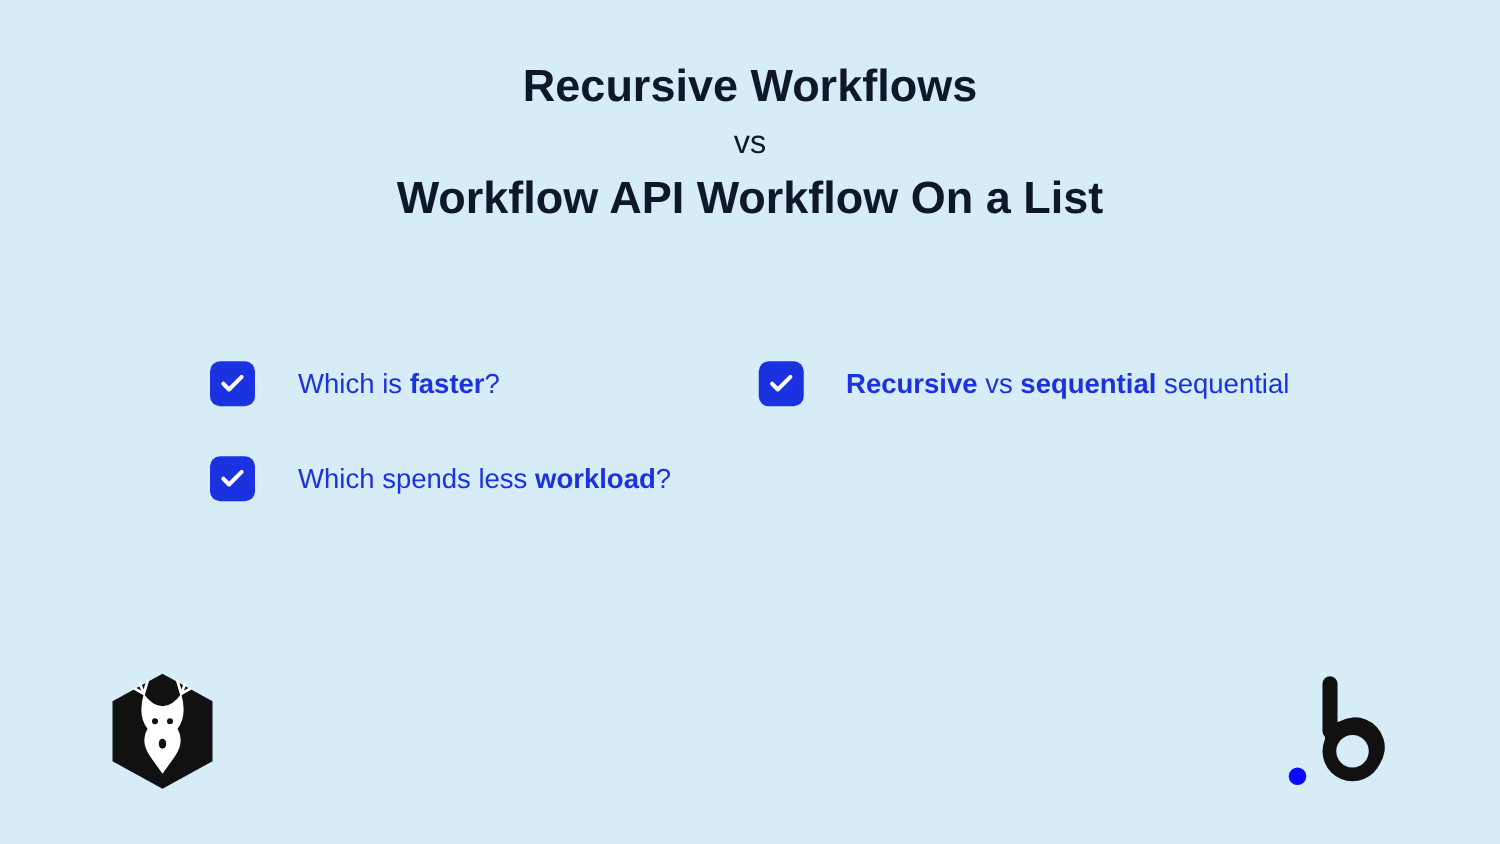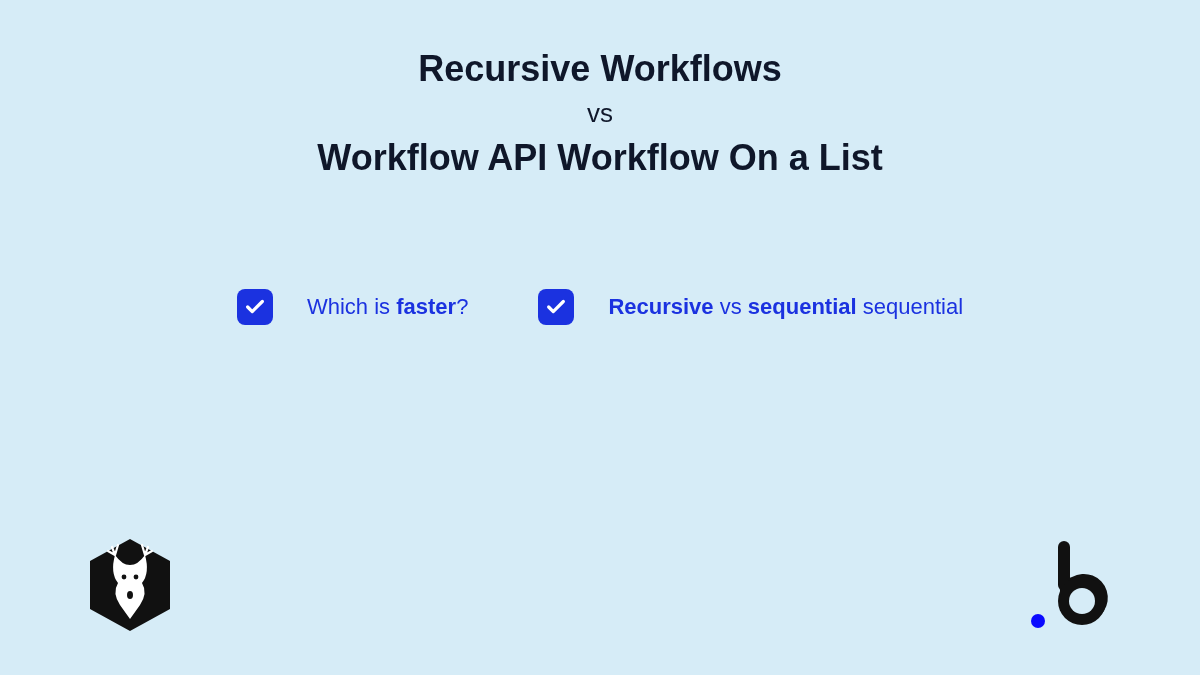--- a/index.html
+++ b/index.html
@@ -96,20 +96,30 @@
     <div class="item">
       <span class="check-box">
         <svg viewBox="0 0 24 24" fill="none" stroke="#fff" stroke-width="3.5" stroke-linecap="round" stroke-linejoin="round">
             <polyline points="4 12 9 17 20 6"></polyline>
           </svg>
       </span>
       <span>
         <span>Which is </span><b>faster</b><span>?</span>
       </span>
     </div>
+    <div class="item">
+      <span class="check-box">
+        <svg viewBox="0 0 24 24" fill="none" stroke="#fff" stroke-width="3.5" stroke-linecap="round" stroke-linejoin="round">
+            <polyline points="4 12 9 17 20 6"></polyline>
+          </svg>
+      </span>
+      <span>
+        <span>Which spends less </span><b>workload</b><span>?</span>
+      </span>
+    </div>
   </div>
 
   <div class="col">
     <div class="item">
       <span class="check-box">
         <svg viewBox="0 0 24 24" fill="none" stroke="#fff" stroke-width="3.5" stroke-linecap="round" stroke-linejoin="round">
             <polyline points="4 12 9 17 20 6"></polyline>
           </svg>
       </span>
       <span>

